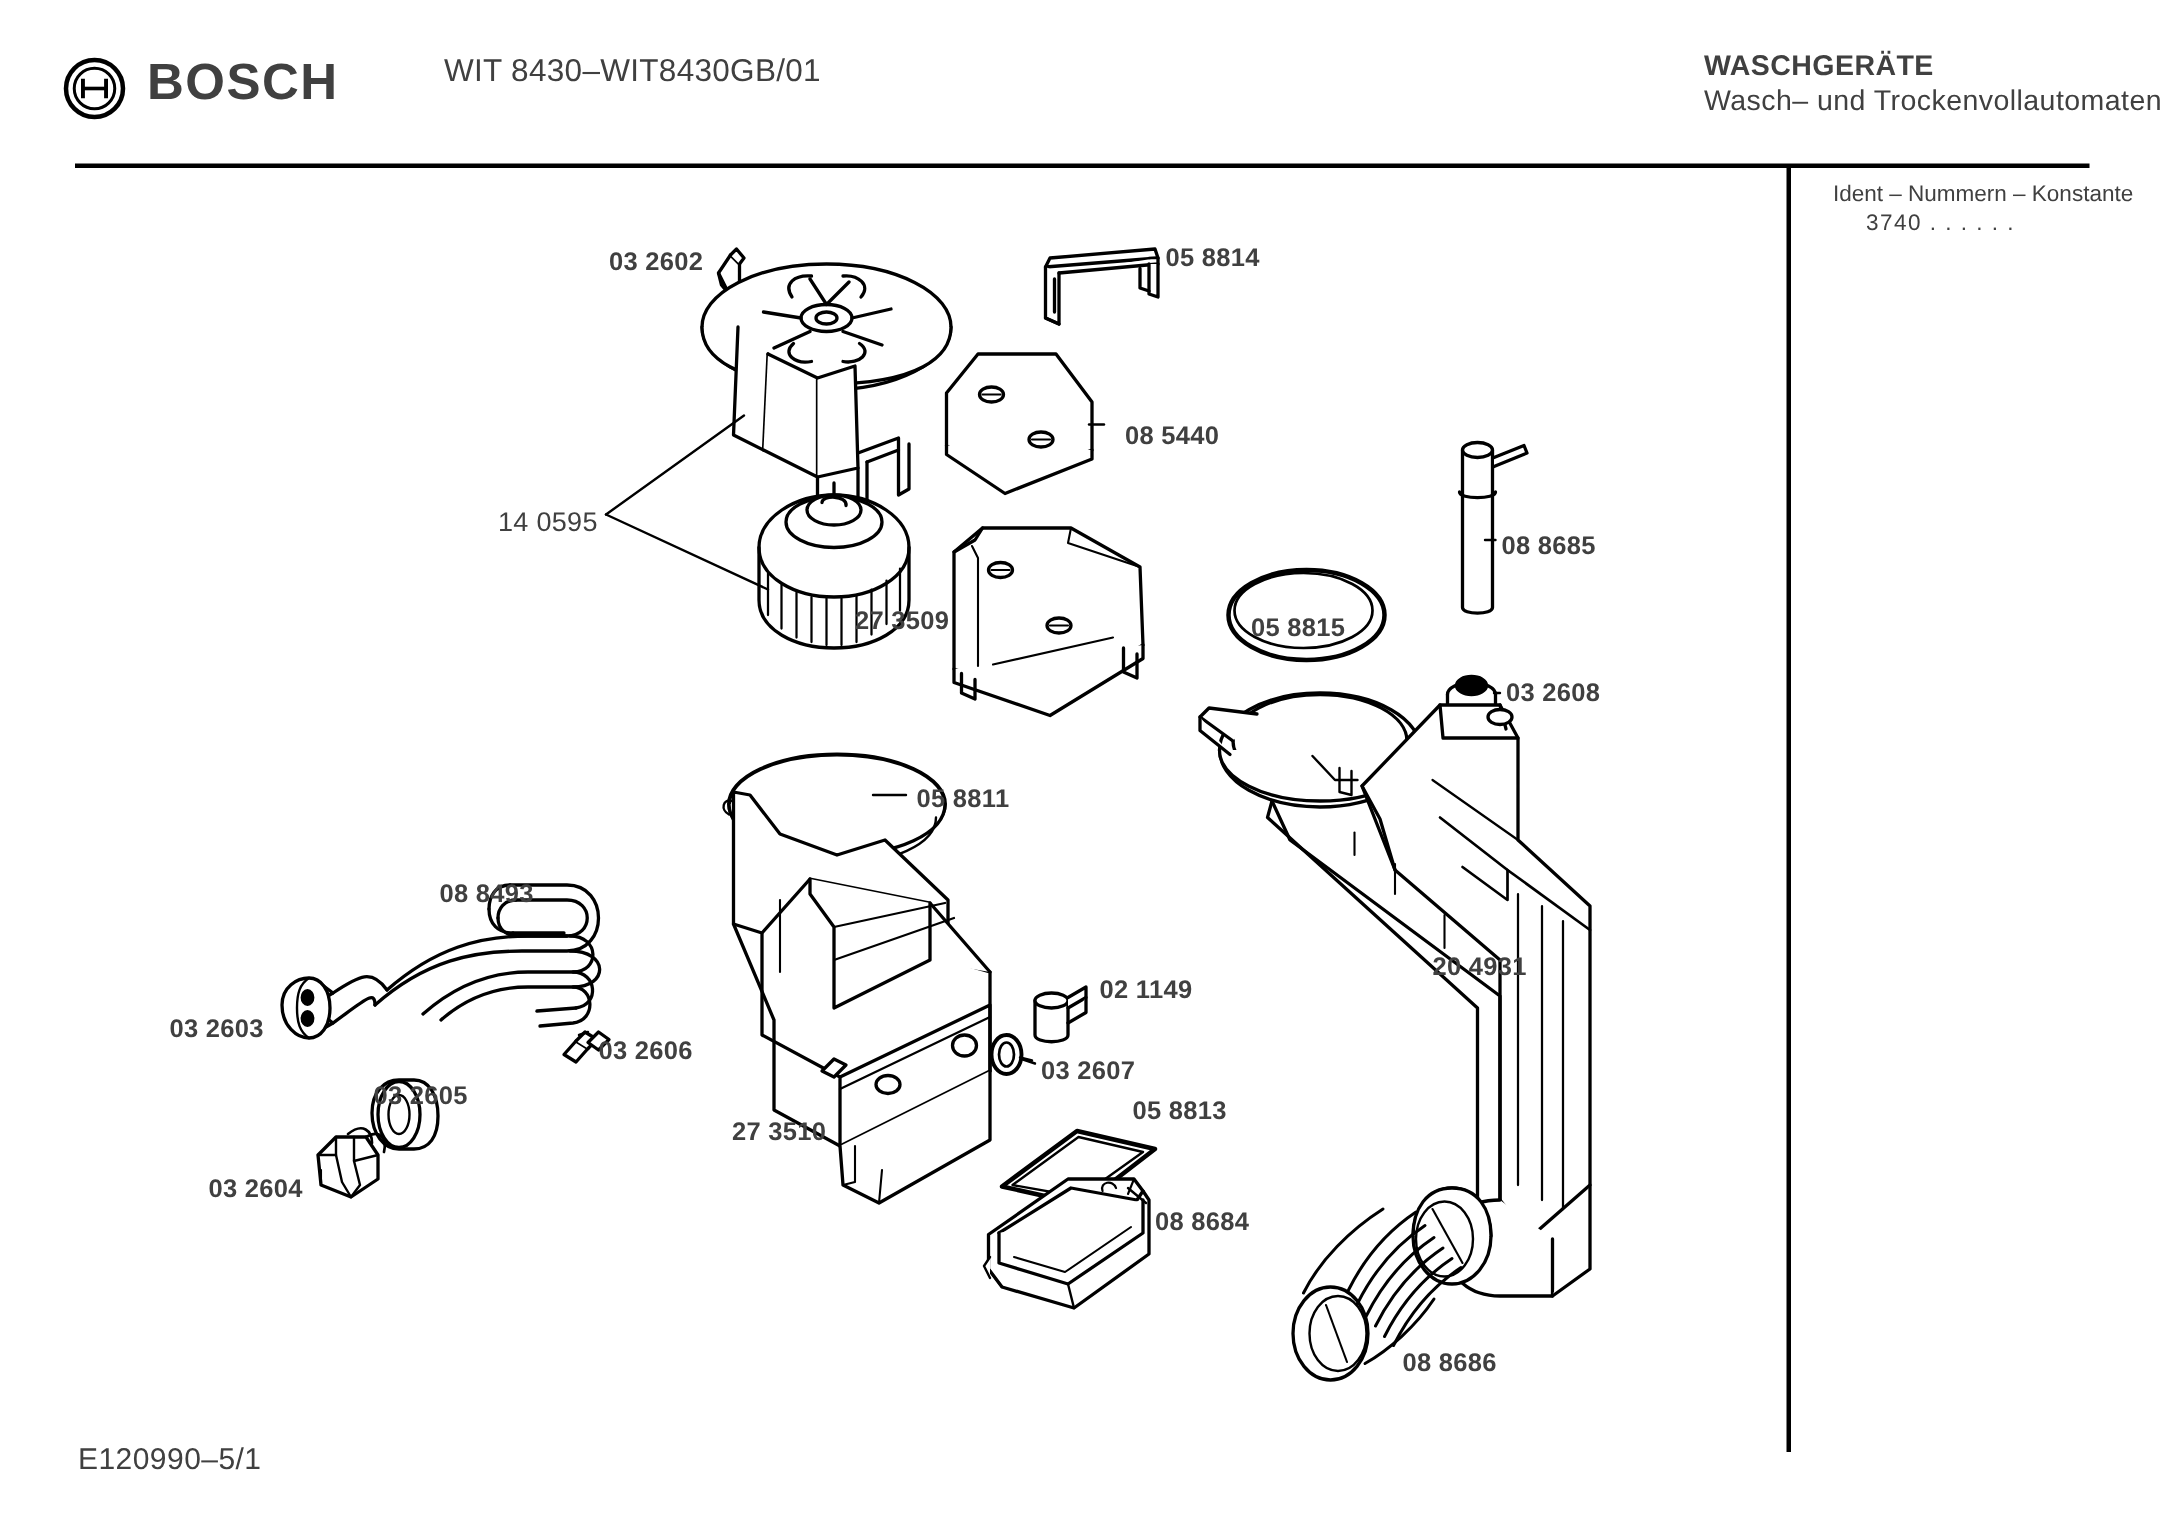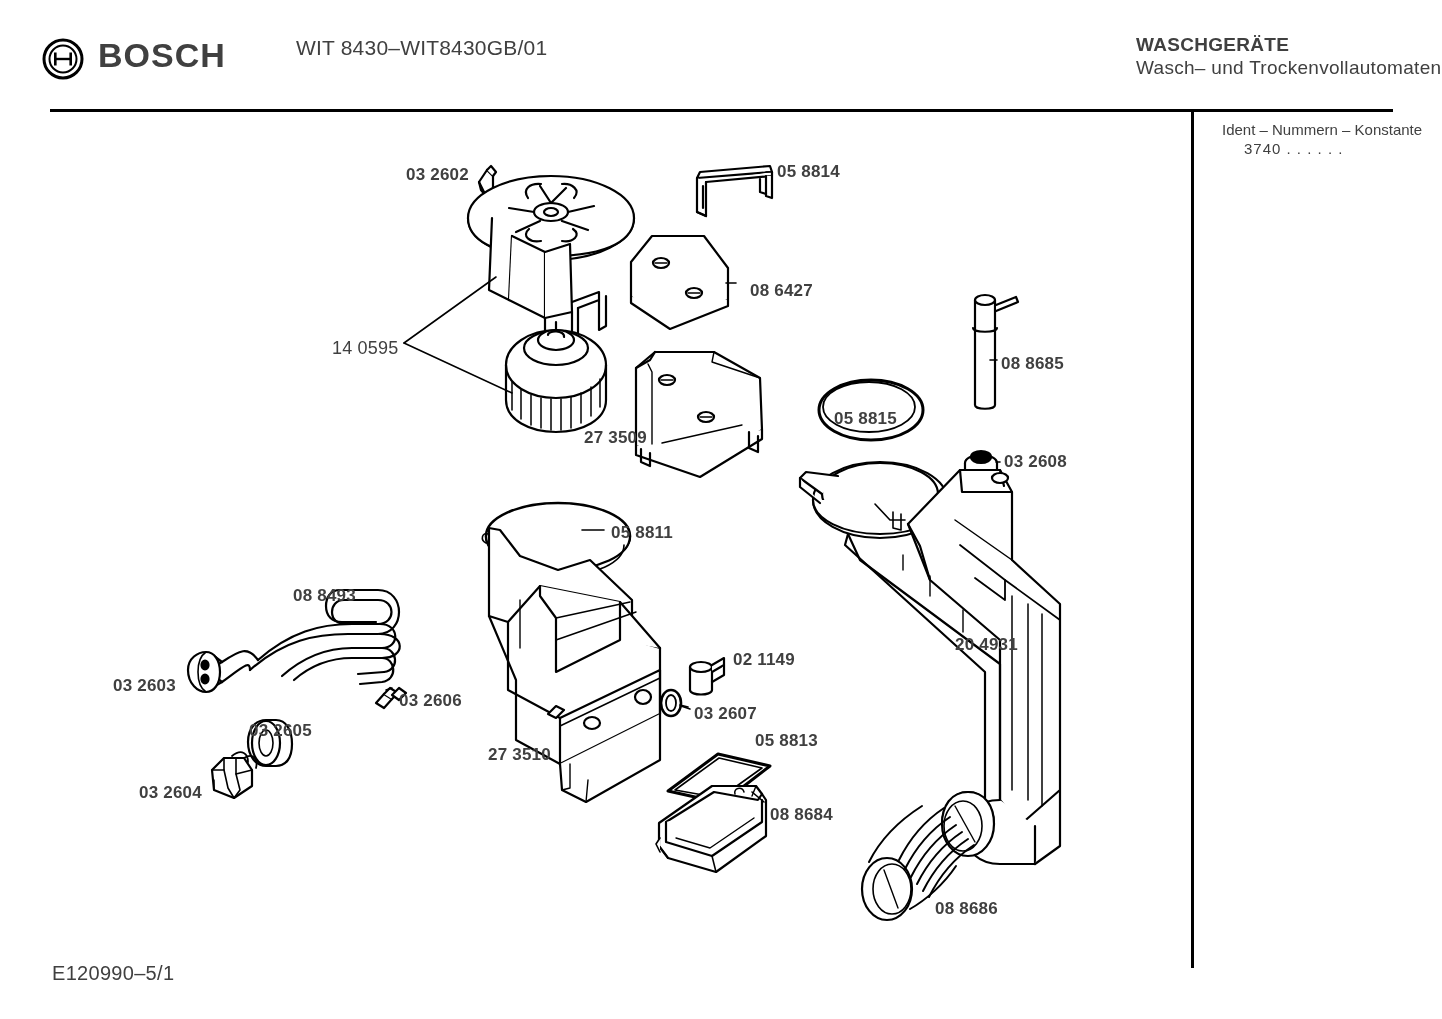--- a/index.html
+++ b/index.html
@@ -402,23 +402,23 @@
           <path d="M764,802 L752,792"></path>
           <path d="M392,688 L386,690"></path>
         </g>
       </g>
     </svg>
 
     
     <div id="labels">
         <div class="label" style="left: 406px; top: 165px;">03 2602</div>
         <div class="label regular" style="left: 332px; top: 338px;">14 0595</div>
-        <div class="label" style="left: 570px; top: 428px; margin-left: 14px;">27 3509</div>
+        <div class="label" style="left: 570px; top: 404px;">27 3509</div>
         <div class="label" style="left: 777px; top: 162px;">05 8814</div>
-        <div class="label" style="left: 750px; top: 281px;">08 6427</div>
+        <div class="label" style="left: 750px; top: 281px;">08 5440</div>
         <div class="label" style="left: 834px; top: 409px;">05 8815</div>
         <div class="label" style="left: 1001px; top: 354px;">08 8685</div>
         <div class="label" style="left: 1004px; top: 452px;">03 2608</div>
         <div class="label" style="left: 955px; top: 635px;">20 4931</div>
         <div class="label" style="left: 611px; top: 523px;">05 8811</div>
         <div class="label" style="left: 488px; top: 745px;">27 3510</div>
         <div class="label" style="left: 733px; top: 650px;">02 1149</div>
         <div class="label" style="left: 694px; top: 704px;">03 2607</div>
         <div class="label" style="left: 755px; top: 731px;">05 8813</div>
         <div class="label" style="left: 770px; top: 805px;">08 8684</div>

